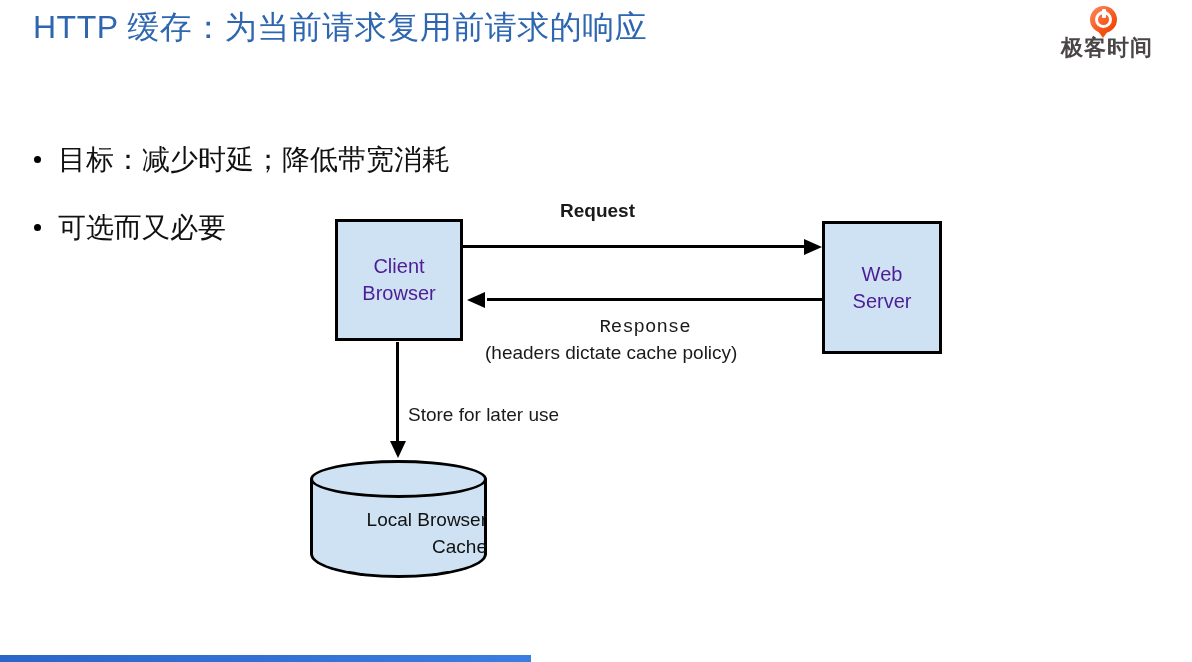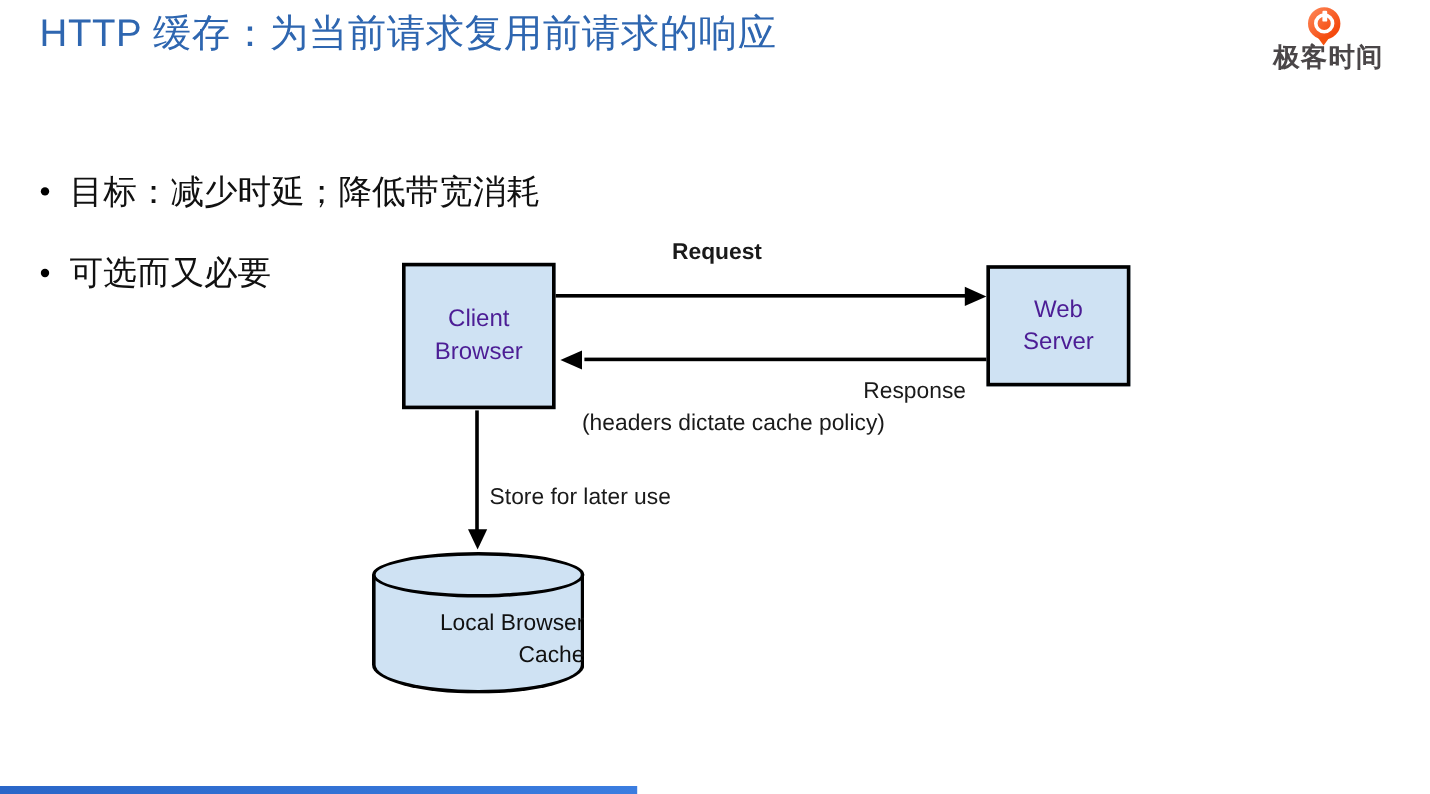--- a/index.html
+++ b/index.html
@@ -32,39 +32,39 @@
   .bullet .btext{font-size:28px;color:#111;line-height:1.25;white-space:nowrap;}
   .bullet-1{top:142px;}
   .bullet-2{top:210px;}
 
   
   .node{position:absolute;box-sizing:border-box;background:#cfe2f3;
         border:3px solid #000;display:flex;flex-direction:column;
         align-items:center;justify-content:center;}
   .node .nl{font-size:20px;color:#4c1d95;line-height:1.35;text-align:center;}
   .node-client{left:335px;top:219px;width:128px;height:122px;}
-  .node-server{left:822px;top:221px;width:120px;height:101px;}
+  .node-server{left:822px;top:221px;width:120px;height:133px;}
 
   .hline{position:absolute;height:3px;background:#000;}
   .vline{position:absolute;width:3px;background:#000;}
   .line-request{left:463px;top:245px;width:342px;}
   .line-response{left:487px;top:298px;width:335px;}
   .line-store{left:396px;top:342px;height:100px;}
 
   .arrow{position:absolute;width:0;height:0;}
   .arrow-right{left:804px;top:239px;border-top:8px solid transparent;
                border-bottom:8px solid transparent;border-left:18px solid #000;}
   .arrow-left{left:467px;top:292px;border-top:8px solid transparent;
               border-bottom:8px solid transparent;border-right:18px solid #000;}
   .arrow-down{left:390px;top:441px;border-left:8px solid transparent;
               border-right:8px solid transparent;border-top:17px solid #000;}
 
   .elabel{position:absolute;font-size:19px;color:#1a1a1a;white-space:nowrap;}
   .lbl-request{left:560px;top:200px;width:140px;text-align:left;font-weight:bold;}
-  .lbl-response1{left:485px;top:316px;width:320px;text-align:right;}
+  .lbl-response1{left:485px;top:316px;width:320px;text-align:center;font-family:Liberation Mono, monospace;}
   .lbl-response2{left:485px;top:342px;width:320px;text-align:left;}
   .lbl-store{left:408px;top:404px;}
 
   
   .cyl-top{position:absolute;left:310px;top:460px;width:177px;height:38px;
            box-sizing:border-box;background:#cfe2f3;border:3px solid #000;
            border-radius:50%;z-index:2;}
   .cyl-body{position:absolute;left:310px;top:479px;width:177px;height:99px;
            box-sizing:border-box;background:#cfe2f3;border:3px solid #000;
            border-top:none;border-radius:0 0 50% 50% / 0 0 24px 24px;z-index:1;}

